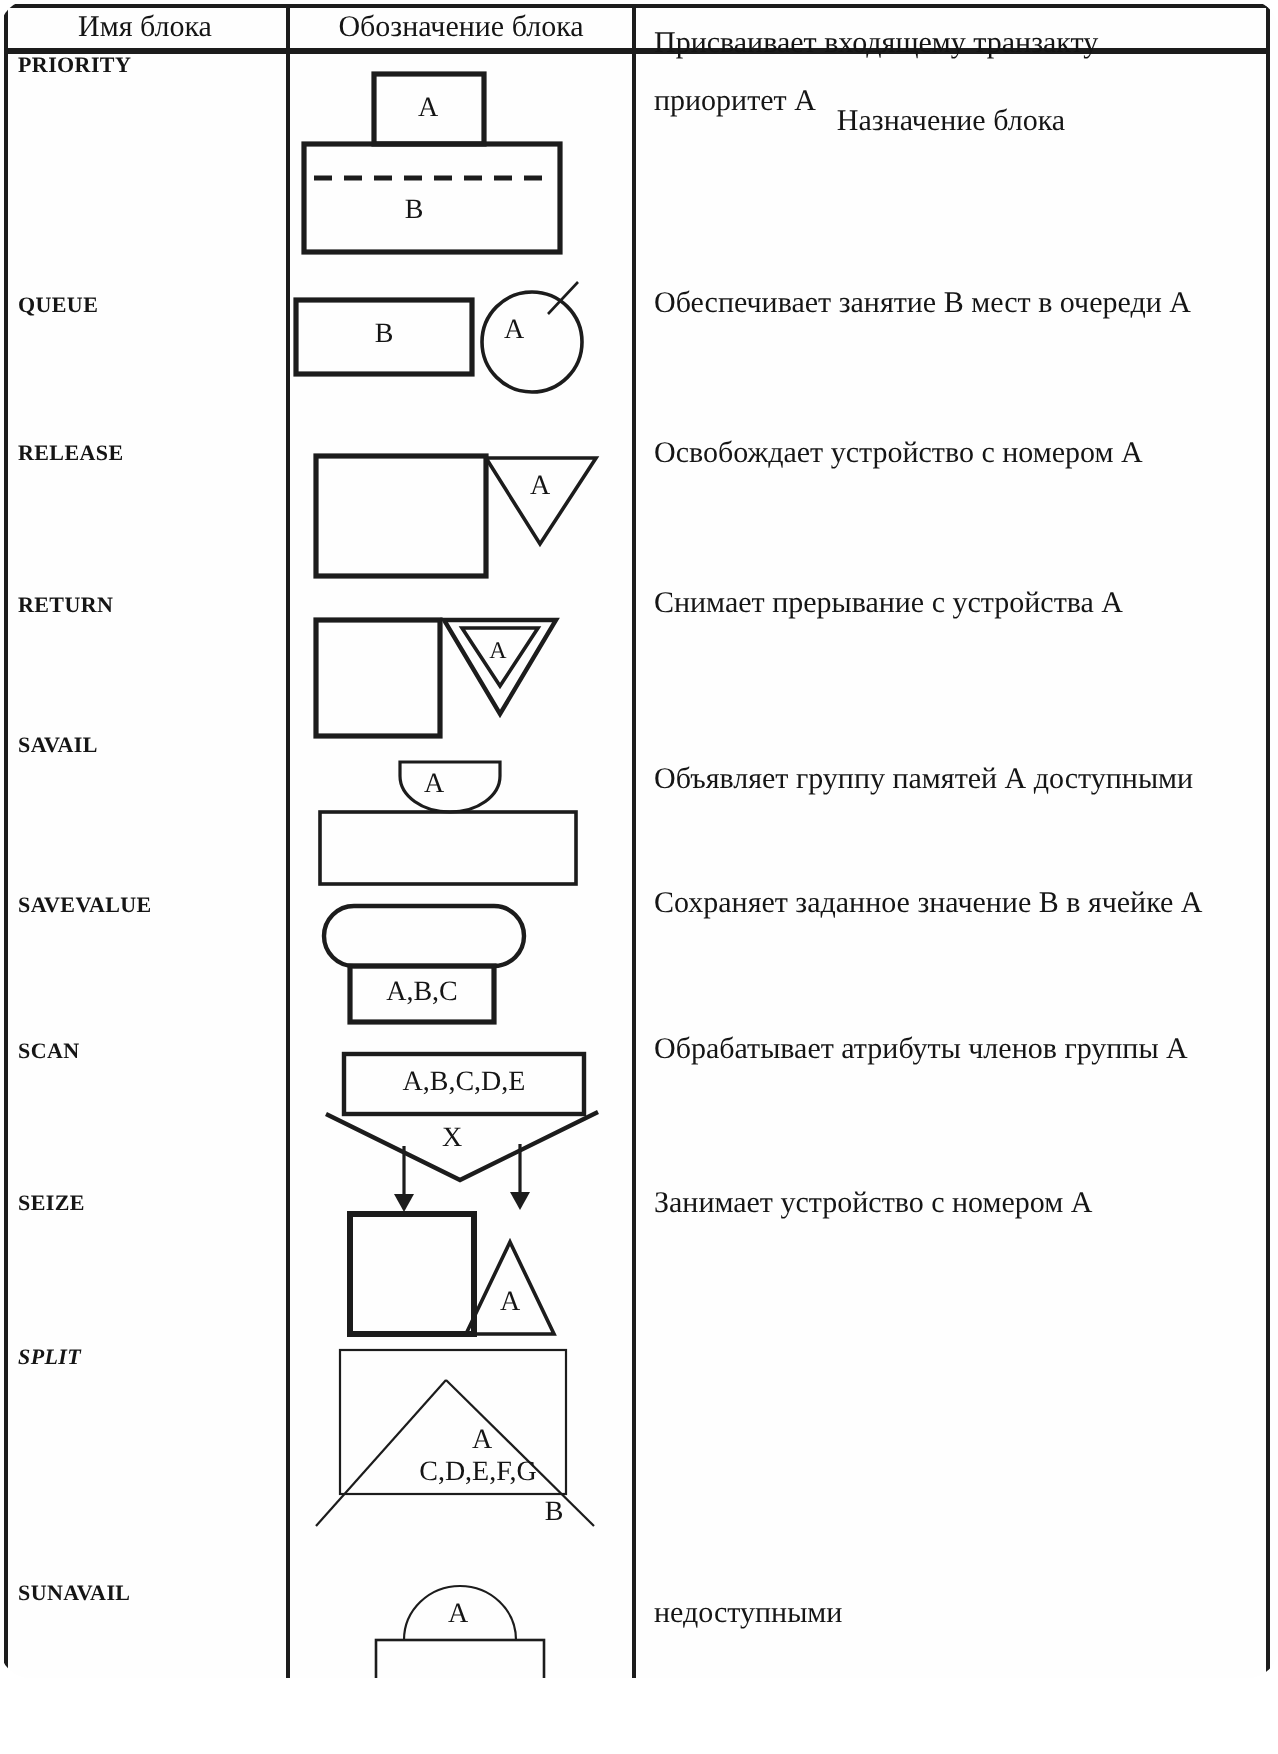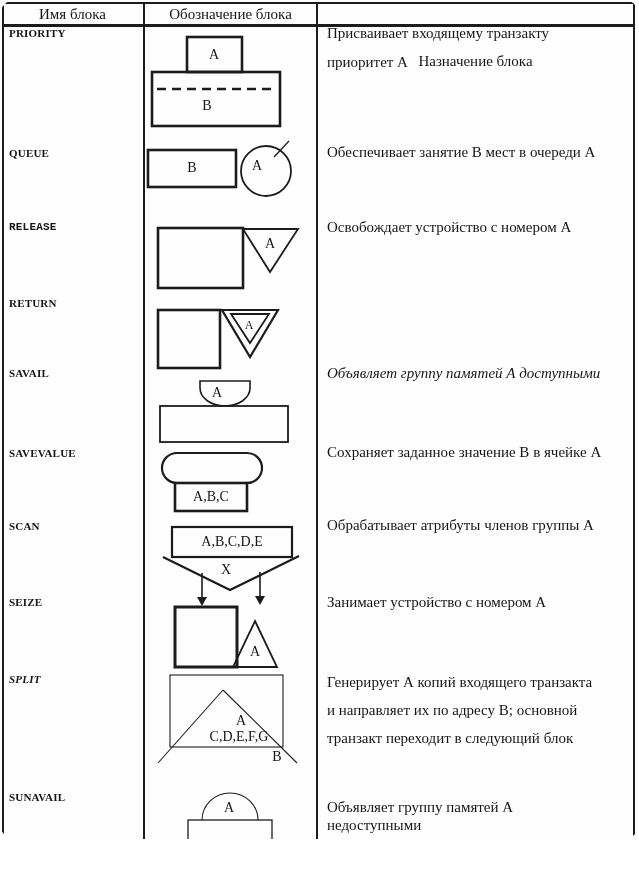--- a/index.html
+++ b/index.html
@@ -47,58 +47,55 @@
   <div class="vline" style="left:143px;"></div>
   <div class="vline" style="left:316px;"></div>
   <div class="vline" style="left:633px;"></div>
 
   <div class="th" style="left:2px; width:141px;">Имя блока</div>
   <div class="th" style="left:145px; width:171px;">Обозначение блока</div>
   <div class="th" style="left:318px; width:315px;margin-top:47px;">Назначение блока</div>
 
   <div class="bname" style="top:23px;">PRIORITY</div>
   <div class="bname" style="top:143px;">QUEUE</div>
-  <div class="bname" style="top:217px;font-family:Liberation Mono, monospace;">RELEASE</div>
+  <div class="bname" style="top:217px;">RELEASE</div>
   <div class="bname" style="top:293px;">RETURN</div>
   <div class="bname" style="top:363px;">SAVAIL</div>
   <div class="bname" style="top:443px;">SAVEVALUE</div>
   <div class="bname" style="top:516px;">SCAN</div>
   <div class="bname" style="top:592px;">SEIZE</div>
   <div class="bname" style="top:669px;font-style:italic;">SPLIT</div>
   <div class="bname" style="top:787px;">SUNAVAIL</div>
 
-  <div class="desc" style="top:19px; line-height:29px;">
+  <div class="desc" style="top:8px; line-height:29px;">
     <div>Присваивает входящему транзакту</div>
     <div>приоритет А</div>
   </div>
   <div class="desc" style="top:138px; line-height:29px;">
     <div>Обеспечивает занятие В мест в очереди А</div>
   </div>
   <div class="desc" style="top:213px; line-height:29px;">
     <div>Освобождает устройство с номером А</div>
   </div>
-  <div class="desc" style="top:359px; line-height:29px;font-style:italic;">
+  <div class="desc" style="top:288px; line-height:29px;">
+    <div>Снимает прерывание с устройства А</div>
+  </div>
+  <div class="desc" style="top:376px; line-height:29px;">
     <div>Объявляет группу памятей А доступными</div>
   </div>
   <div class="desc" style="top:438px; line-height:29px;">
     <div>Сохраняет заданное значение В в ячейке А</div>
   </div>
   <div class="desc" style="top:511px; line-height:29px;">
     <div>Обрабатывает атрибуты членов группы А</div>
   </div>
   <div class="desc" style="top:588px; line-height:29px;">
     <div>Занимает устройство с номером А</div>
   </div>
-  <div class="desc" style="top:668px; line-height:28px;">
-    <div>Генерирует А копий входящего транзакта</div>
-    <div>и направляет их по адресу В; основной</div>
-    <div>транзакт переходит в следующий блок</div>
-  </div>
   <div class="desc" style="top:798px; line-height:18px;">
-    <div>Объявляет группу памятей А</div>
     <div>недоступными</div>
   </div>
 
   <svg class="shapes" width="639" height="877" viewBox="0 0 639 877">
 
     <rect class="ln s25" x="187" y="37" width="55" height="35"></rect>
     <rect class="ln s25" x="152" y="72" width="128" height="54"></rect>
     <line class="ln s25 dash" x1="157" y1="89" x2="276" y2="89"></line>
 
     <rect class="ln s25" x="148" y="150" width="88" height="37"></rect>

